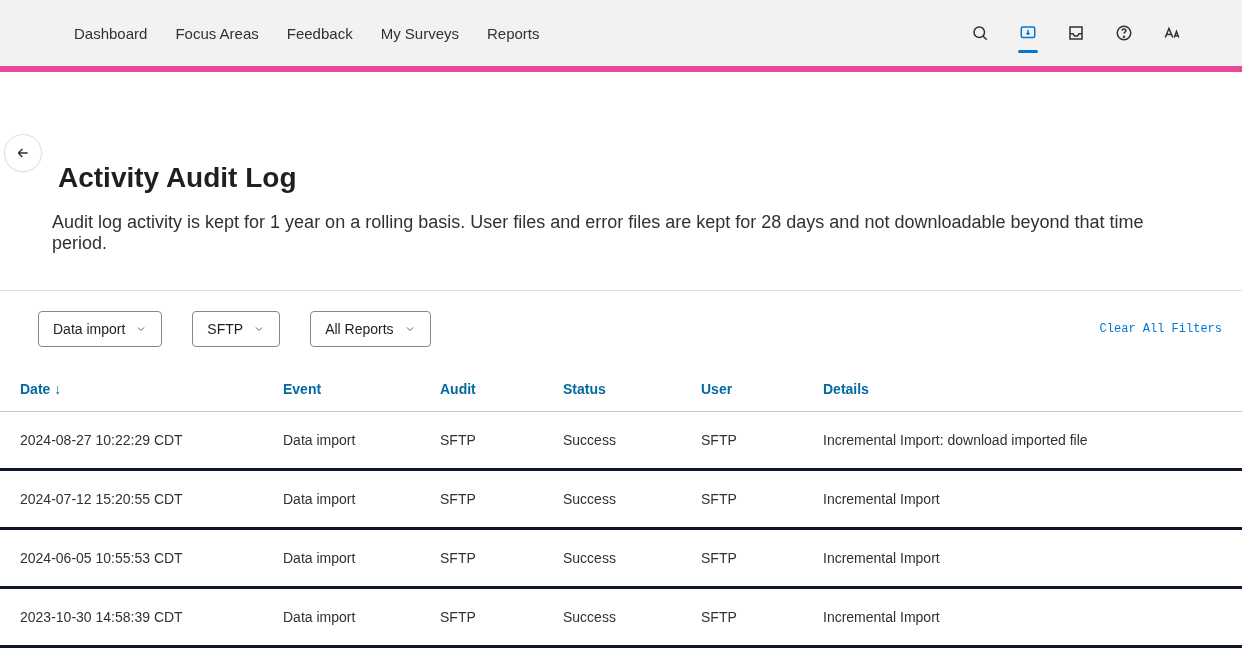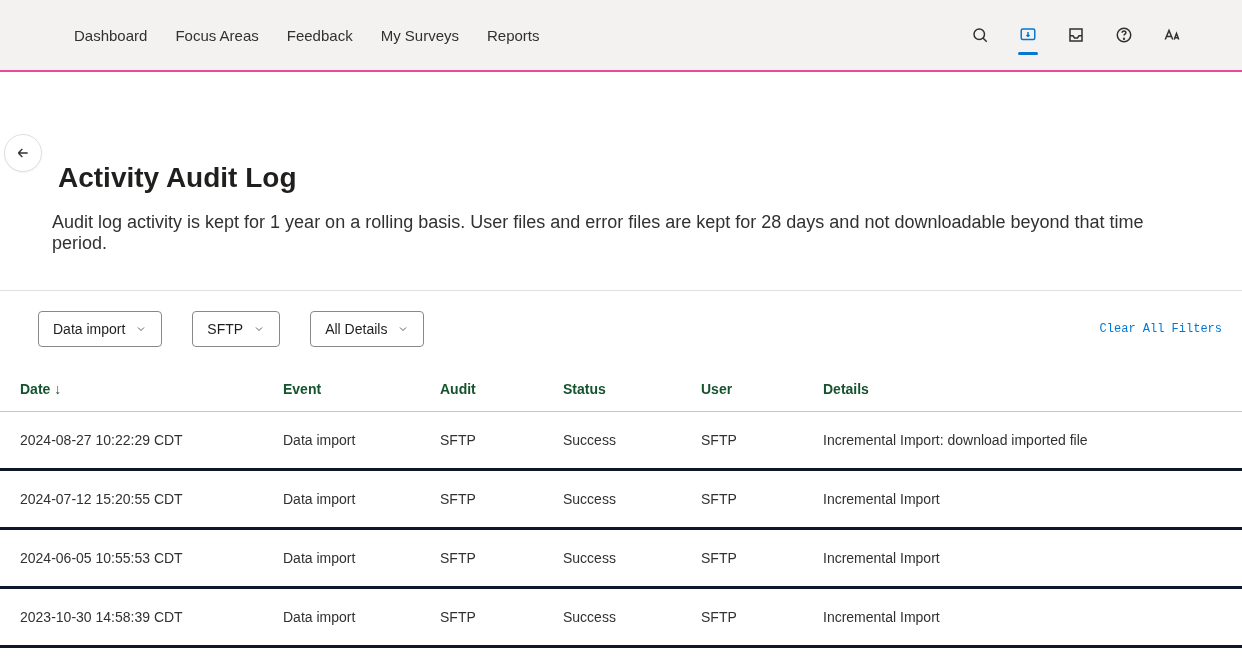--- a/index.html
+++ b/index.html
@@ -5,21 +5,21 @@
 * { box-sizing: border-box; margin: 0; padding: 0; }
 body {
   font-family: "Segoe UI", -apple-system, BlinkMacSystemFont, sans-serif;
   font-size: 14px;
   color: #323130;
   background: #fff;
 }
 .topbar {
   background: #f3f2f1;
   height: 72px;
-  border-bottom: 2px solid #ec4899;
+  border-bottom: 6px solid #ec4899;
   display: flex;
   align-items: center;
   padding: 0 20px 0 74px;
 }
 .nav { display: flex; gap: 28px; }
 .nav-item {
   font-size: 15px;
   color: #323130;
   cursor: pointer;
 }
@@ -107,21 +107,21 @@
   cursor: pointer;
   font-family: Liberation Mono, monospace;
 }
 .table { width: 100%; border-collapse: collapse; }
 .table th {
   text-align: left;
   font-weight: 600;
   font-size: 14px;
   padding: 14px 10px;
   border-bottom: 1px solid #c8c6c4;
-  color: #14532d;
+  color: #0369a1;
 }
 .table th:first-child { padding-left: 20px; }
 .table td {
   padding: 20px 10px;
   border-bottom: 3px solid #0f172a;
   font-size: 14px;
   color: #323130;
   vertical-align: middle;
 }
 .table td:first-child { padding-left: 20px; }
@@ -199,21 +199,21 @@
           <path d="M6 9l6 6 6-6"></path>
         </svg>
     </div>
     <div class="filter-pill">
       <span>SFTP</span>
       <svg viewBox="0 0 24 24" fill="none" stroke="#605e5c" stroke-width="2">
           <path d="M6 9l6 6 6-6"></path>
         </svg>
     </div>
     <div class="filter-pill">
-      <span>All Details</span>
+      <span>All Reports</span>
       <svg viewBox="0 0 24 24" fill="none" stroke="#605e5c" stroke-width="2">
           <path d="M6 9l6 6 6-6"></path>
         </svg>
     </div>
     <div class="clear-filters">Clear All Filters</div>
   </div>
 
   <table class="table">
     <thead>
       <tr>

